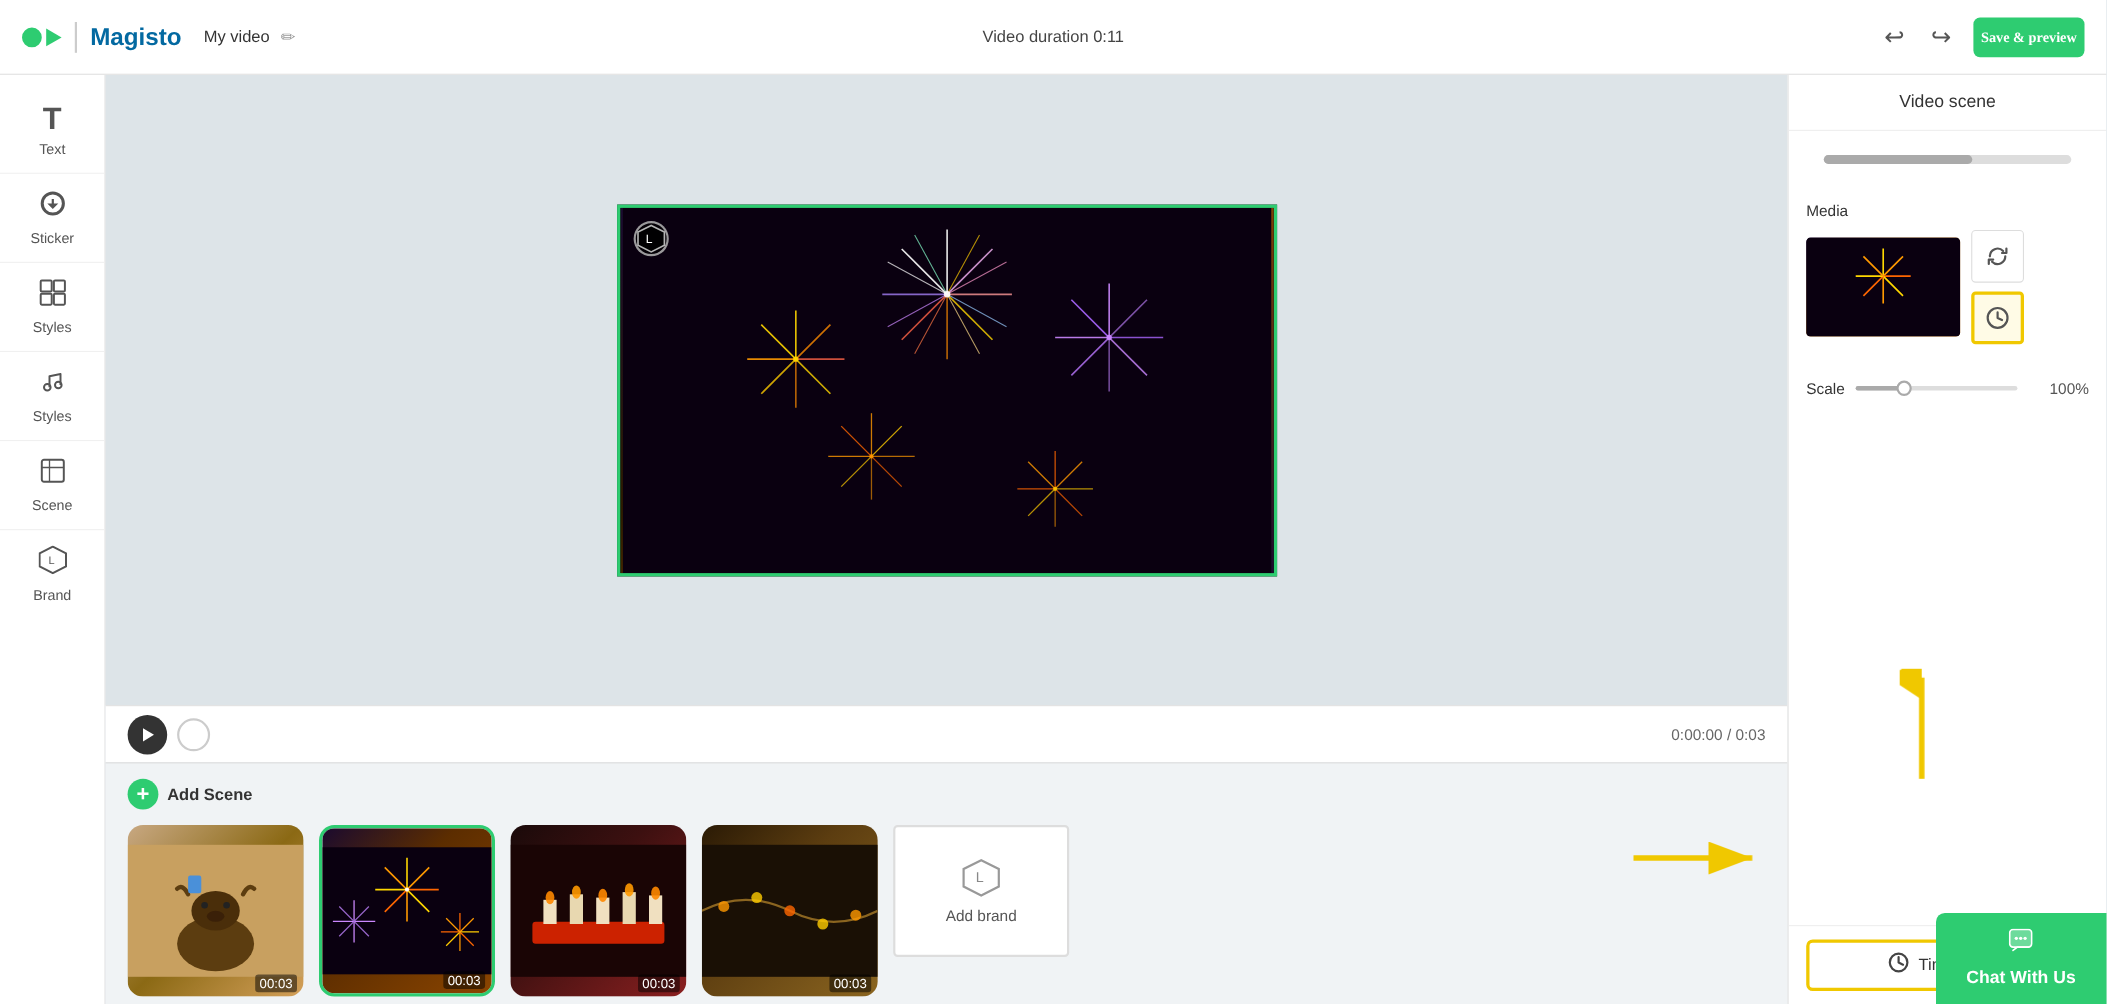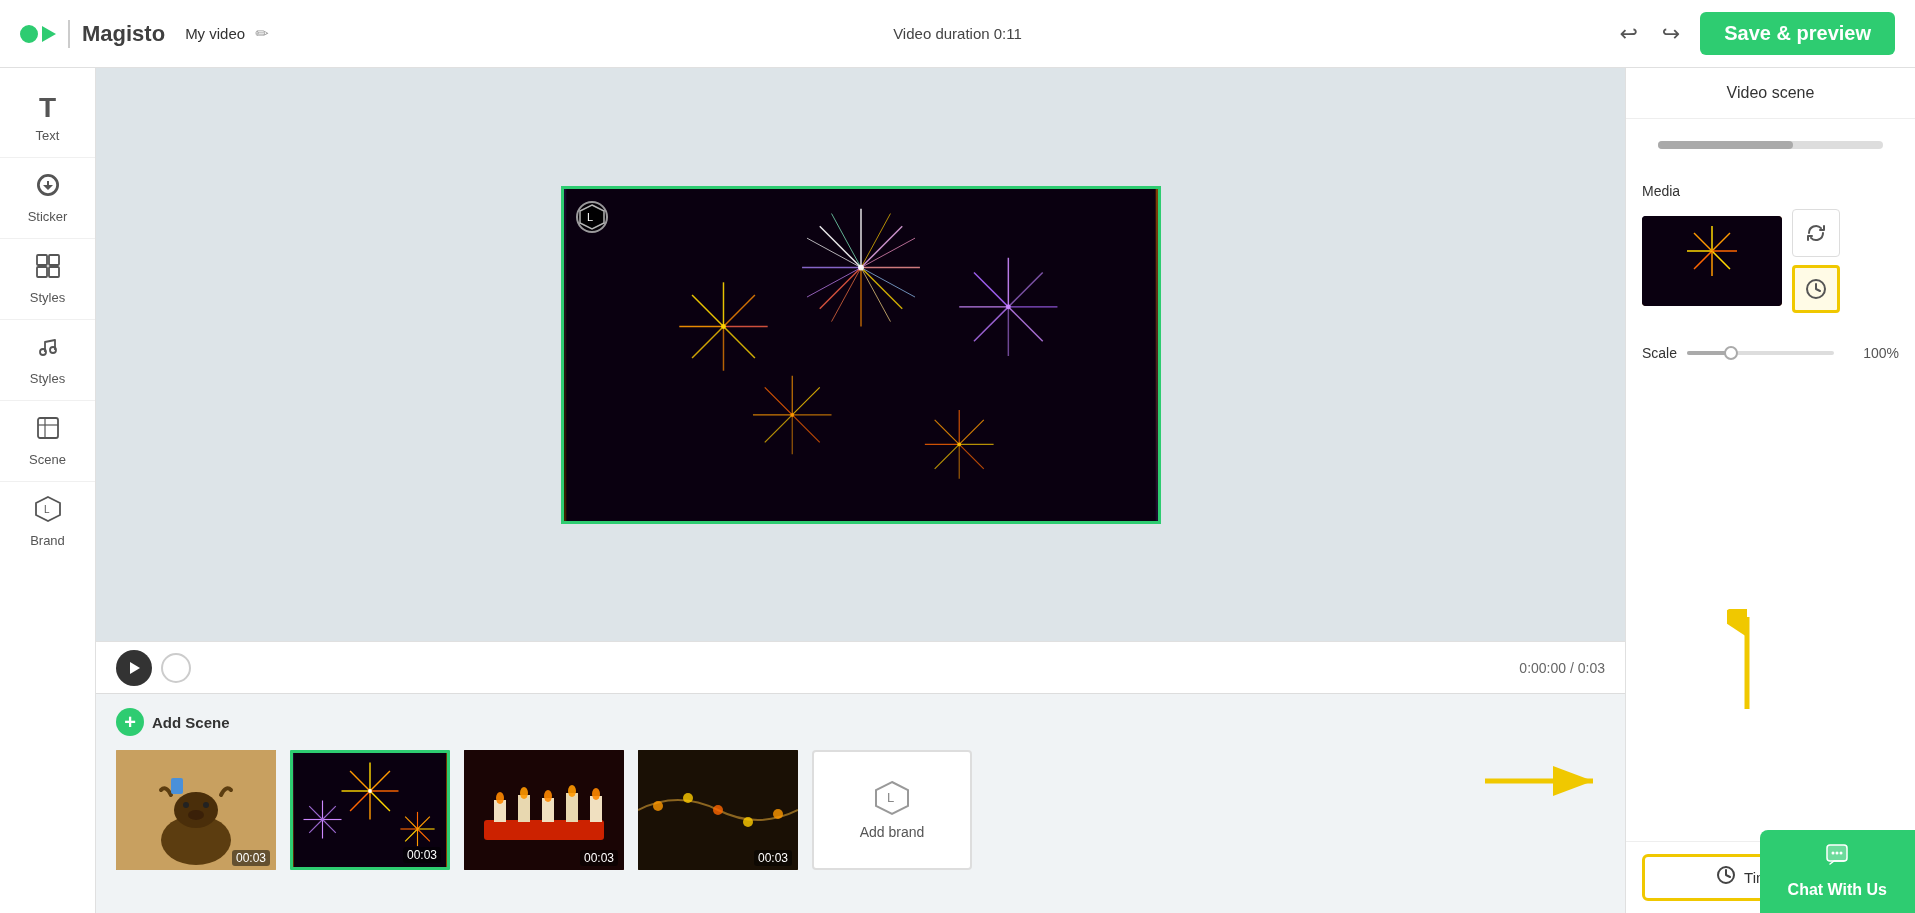--- a/index.html
+++ b/index.html
@@ -32,21 +32,21 @@
       background: #2ecc71;
       border: 2px solid #2ecc71;
     }
     .logo-play {
       width: 0; height: 0;
       border-left: 14px solid #2ecc71;
       border-top: 8px solid transparent;
       border-bottom: 8px solid transparent;
     }
     .logo-divider { width: 2px; height: 28px; background: #ccc; margin: 0 4px; }
-    .logo-text { font-size: 22px; font-weight: 700; color: #404040; }
+    .logo-text { font-size: 22px; font-weight: 700; color: #0369a1; }
     .video-title-area {
       display: flex;
       align-items: center;
       gap: 10px;
       margin-left: 20px;
     }
     .video-title { font-size: 15px; color: #333; }
     .edit-icon { color: #999; font-size: 16px; cursor: pointer; }
     .header-center {
       position: absolute;
@@ -67,24 +67,25 @@
       cursor: pointer;
       font-size: 22px;
       color: #555;
       padding: 4px;
     }
     .save-preview-btn {
       background: #2ecc71;
       color: #fff;
       border: none;
       border-radius: 6px;
-      padding: 10px 24px;
-      font-size: 20px;
+      padding: 10px 7px;
+      font-size: 13px;
       font-weight: 600;
       cursor: pointer;
+      font-family: Liberation Serif, serif;
     }
 
     
     .main-content {
       display: flex;
       flex: 1;
       overflow: hidden;
     }
 
     
@@ -231,22 +232,22 @@
       line-height: 1;
     }
     .scenes-row {
       display: flex;
       gap: 14px;
       align-items: flex-start;
     }
     .scene-thumb {
       position: relative;
       width: 160px;
-      height: 120px;
-      border-radius: 1px;
+      height: 156px;
+      border-radius: 14px;
       overflow: hidden;
       cursor: pointer;
       flex-shrink: 0;
     }
     .scene-thumb.active { border: 3px solid #2ecc71; }
     .scene-time {
       position: absolute;
       bottom: 4px;
       right: 6px;
       font-size: 12px;

